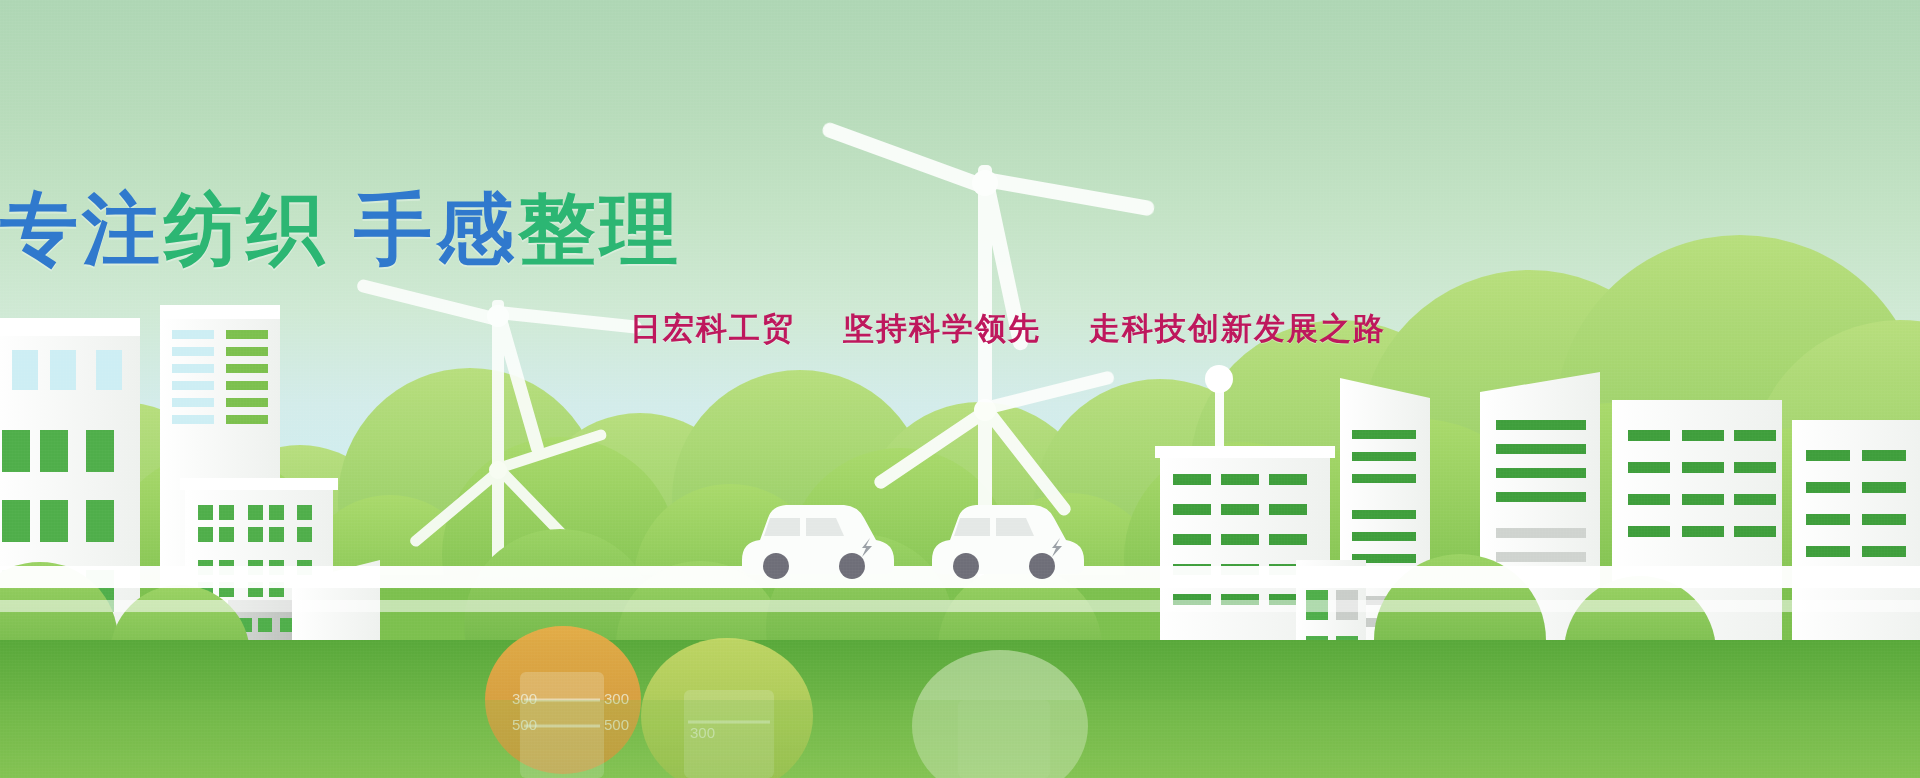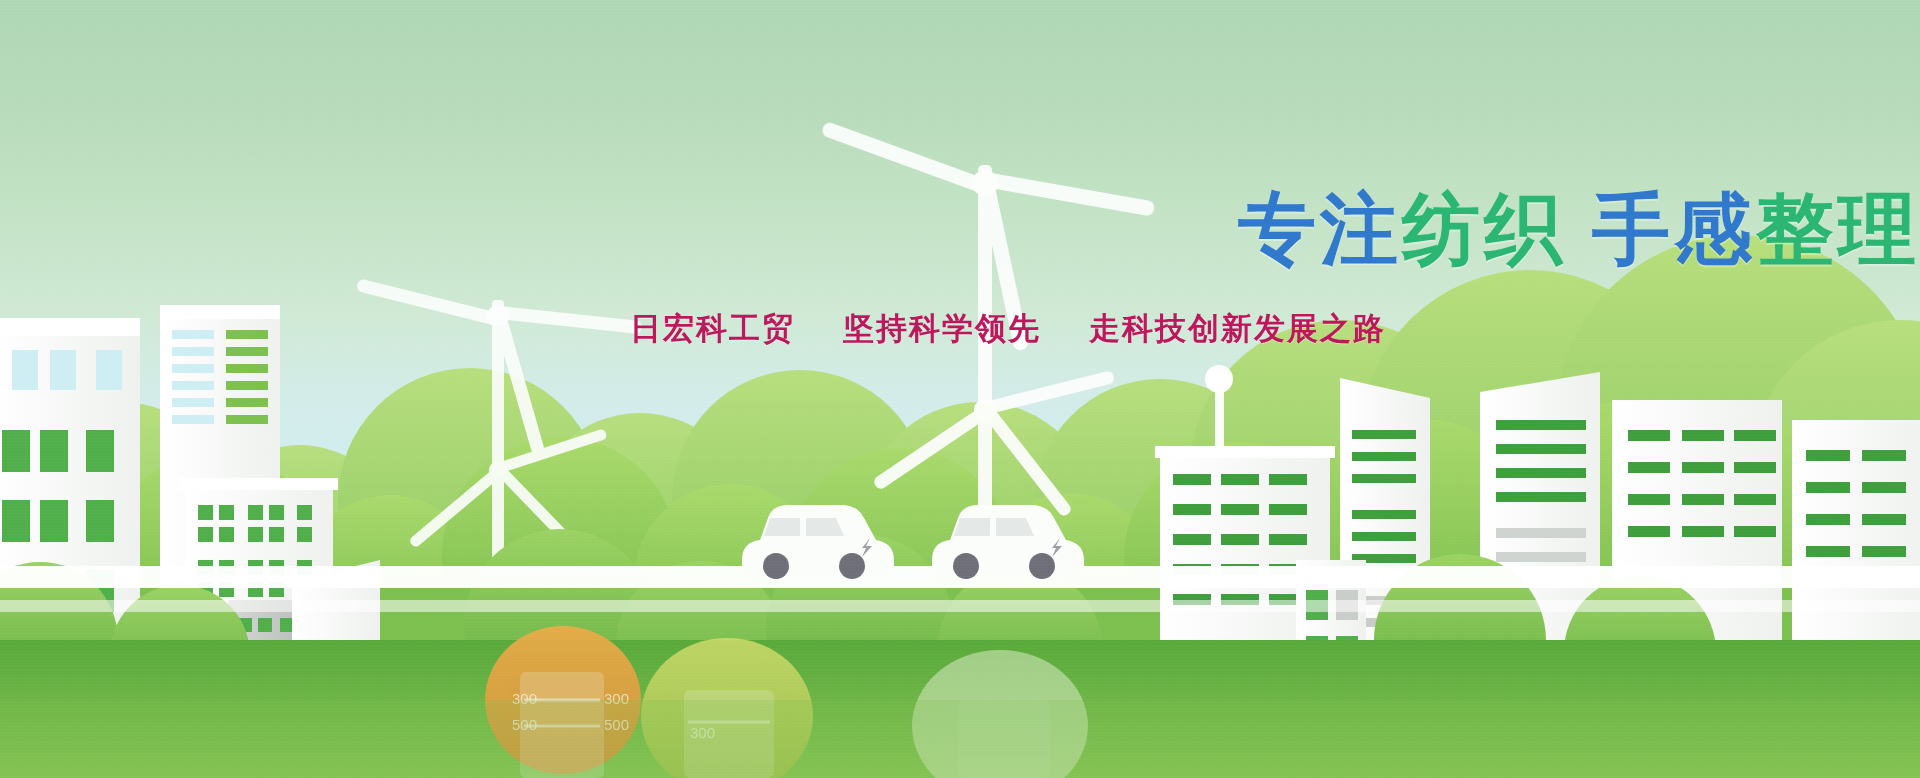--- a/index.html
+++ b/index.html
@@ -30,21 +30,21 @@
     position:absolute;inset:0;pointer-events:none;
     opacity:.35;
     background-image:
       repeating-linear-gradient(0deg,rgba(255,255,255,.14) 0 1px,rgba(0,0,0,0) 1px 3px),
       repeating-linear-gradient(90deg,rgba(255,255,255,.10) 0 1px,rgba(0,0,0,0) 1px 3px);
     mix-blend-mode:soft-light;
   }
   .layer{position:absolute;left:0;top:0;width:1920px;height:778px;}
   
   .headline{
-    position:absolute;left:0;top:186px;width:1920px;text-align:right;
+    position:absolute;left:0;top:186px;width:1920px;text-align:left;
     font-size:78px;line-height:1.12;font-weight:bold;letter-spacing:4px;
     white-space:nowrap;
     text-shadow:0 2px 0 rgba(255,255,255,.30);
   }
   .headline .blue{color:#3079cd;}
   .headline .green{color:#2cb673;}
   .headline .gap{display:inline-block;width:26px;}
   .subtitle{
     position:absolute;left:0;top:308px;width:1920px;text-align:center;
     font-size:31px;font-weight:bold;letter-spacing:2px;color:#be185d;

